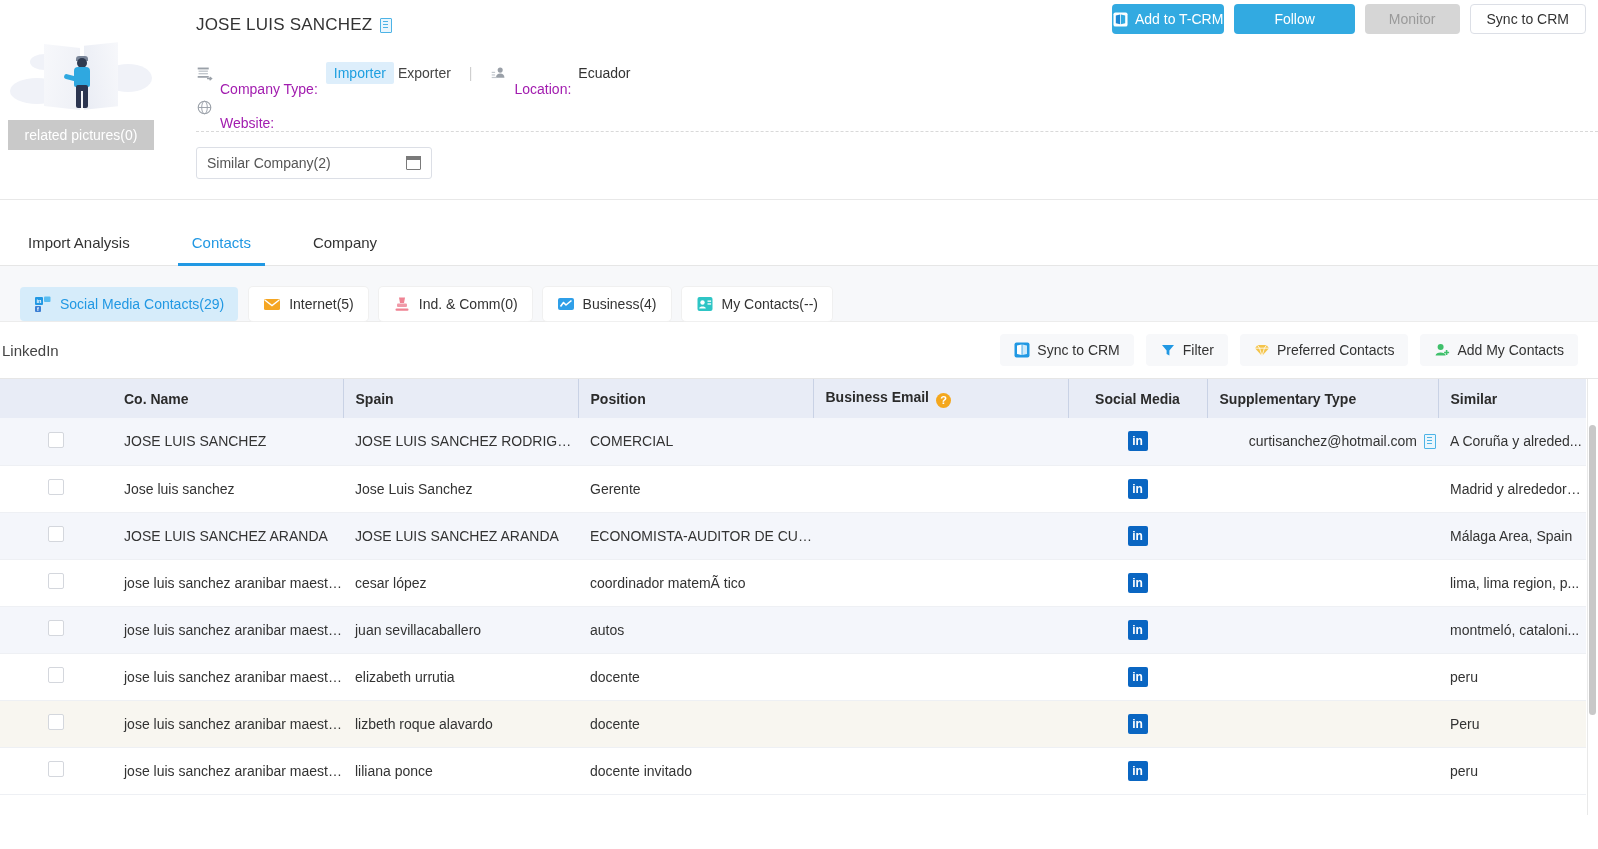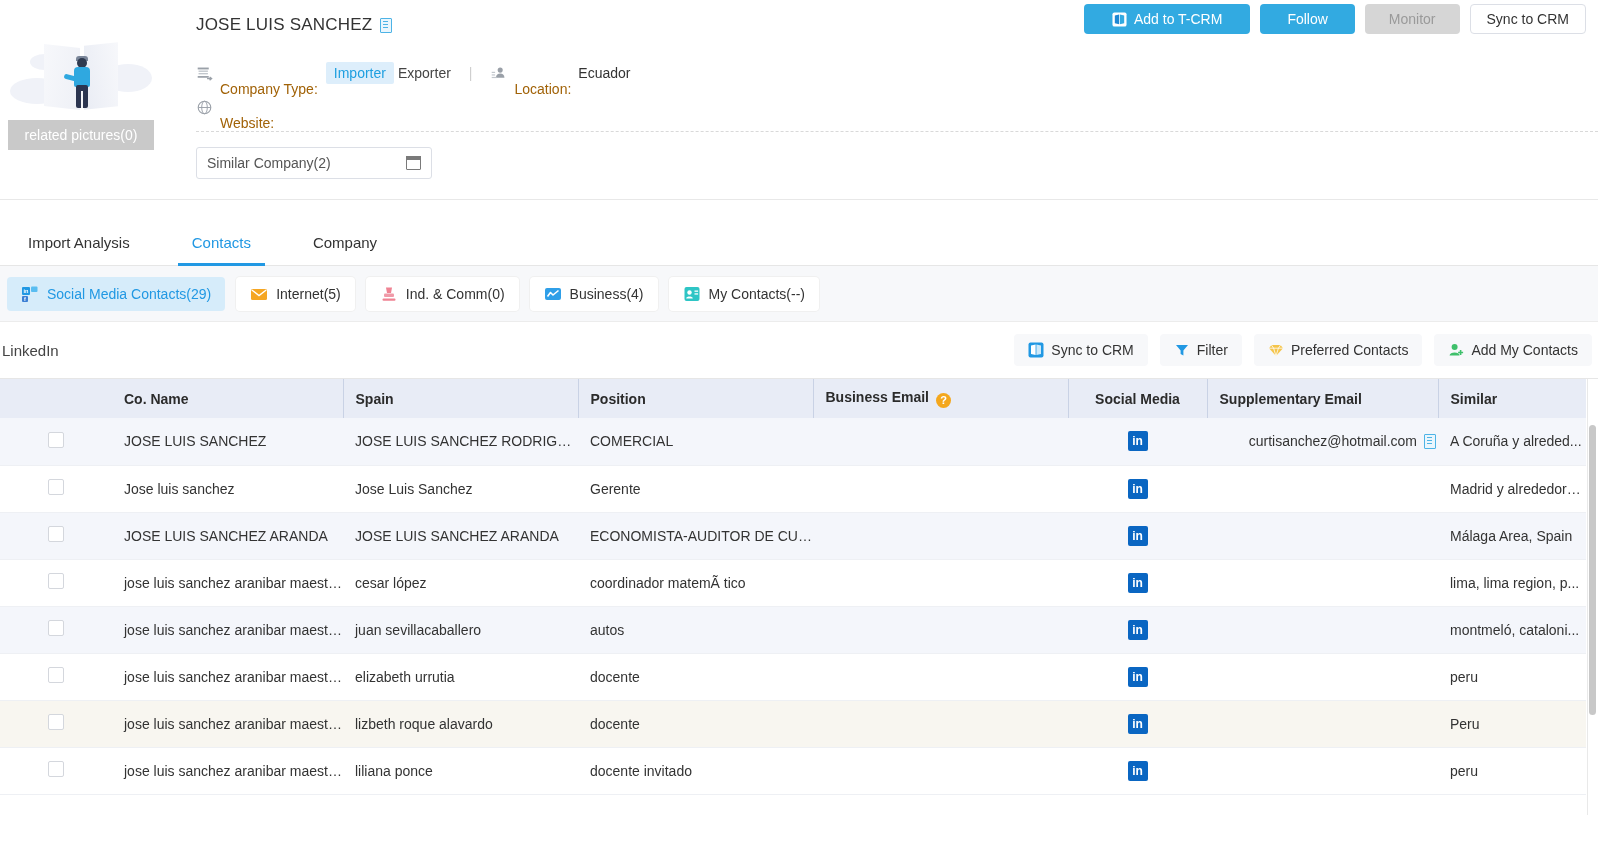--- a/index.html
+++ b/index.html
@@ -118,21 +118,21 @@
     width:5px; height:1.2px; background:#4db3e6;
     box-shadow: 0 3px 0 #4db3e6, 0 6px 0 #4db3e6;
   }
 
   .meta-row {
     display: flex; align-items: center;
     font-size: 14px; color: #444; height: 26px; margin-top: 16px;
   }
   .meta-row.second { margin-top: 8px; text-align: right; }
   .meta-ico { width: 17px; height: 17px; margin-right: 7px; flex: none; }
-  .meta-label { color: #a16207; margin-top: 32px; }
+  .meta-label { color: #a21caf; margin-top: 32px; }
   .tag-on {
     background: #ddeefb; color: #1e9fe0;
     padding: 3px 8px; margin-left: 8px; border-radius: 2px;
   }
   .tag-off { color: #444; margin-left: 4px; }
   .sep { color: #cfcfcf; margin: 0 18px; }
   .meta-val { margin-left: 7px; color: #333; }
 
   .dotted {
     position: absolute; left: 196px; top: 131px; right: 0;
@@ -178,22 +178,22 @@
   .tab.active:after {
     content:''; position:absolute;
     left: -14px; right: -14px; bottom: -1px;
     height: 3px; background: #2198e3;
   }
 
   
   .chiprow {
     height: 56px;
     background: #f7f8fa;
-    display: flex; align-items: center;
-    padding-left: 7px;
+    display: flex; align-items: flex-end;
+    padding-left: 20px;
     border-bottom: 1px solid #ececec;
   }
   .chip {
     height: 34px;
     background: #ffffff;
     border-radius: 4px;
     display: flex; align-items: center;
     padding: 0 14px; margin-right: 11px;
     font-size: 14px; color: #333;
     cursor: pointer;
@@ -201,21 +201,21 @@
   }
   .chip.active {
     background: #d6ecfa; color: #2198e3; box-shadow:none;
   }
   .chip .ci { width: 18px; height: 18px; margin-right: 8px; flex: none; }
 
   
   .listbar {
     height: 56px;
     display: flex; align-items: center;
-    padding: 0 6px 0 2px;
+    padding: 0 20px 0 2px;
     background: #fff;
   }
   .listbar .src {
     font-size: 15px; color: #444;
   }
   .listbar .spacer { flex: 1; }
   .tbtn {
     height: 32px;
     background: #f7f8fa;
     border-radius: 4px;
@@ -360,29 +360,29 @@
   </div>
 
   <div class="dotted"></div>
 
   <div class="simbox">
     <span>Similar Company(2)</span>
     <span class="cal"></span>
   </div>
 
   <div style="position:absolute; right:12px; top:4px; display:flex; align-items:center;">
-    <div style="height:30px;background:#32aae1;color:#fff;border-radius:4px;display:flex;align-items:center;padding:0 28px;margin-left:10px;font-size:14px;cursor:pointer;">
+    <div style="height:30px;background:#32aae1;color:#fff;border-radius:4px;display:flex;align-items:center;padding:0 1px;margin-left:10px;font-size:14px;cursor:pointer;">
       <svg style="width:15px;height:15px;margin-right:7px;" viewBox="0 0 16 16">
         <rect x="0.5" y="0.5" width="15" height="15" rx="2" fill="#fff"></rect>
         <path d="M3 3.6 L7.6 2.6 L7.6 13 L3 12 Z" fill="#1e88d4"></path>
         <path d="M8.4 2.6 L13 3.6 L13 12 L8.4 13 Z" fill="#32aae1"></path>
       </svg>
       <span>Add to T-CRM</span>
     </div>
-    <div style="height:30px;background:#32aae1;color:#fff;border-radius:4px;display:flex;align-items:center;justify-content:center;padding:0 27px;margin-left:10px;font-size:14px;cursor:pointer;">
+    <div style="height:30px;background:#32aae1;color:#fff;border-radius:4px;display:flex;align-items:center;justify-content:center;padding:0 40px;margin-left:10px;font-size:14px;cursor:pointer;">
       <span>Follow</span>
     </div>
     <div style="height:30px;background:#d6d6d6;color:#9a9a9a;border-radius:4px;display:flex;align-items:center;justify-content:center;padding:0 24px;margin-left:10px;font-size:14px;cursor:not-allowed;">
       <span>Monitor</span>
     </div>
     <div style="height:30px;background:#fff;color:#333;border:1px solid #dcdfe6;border-radius:4px;display:flex;align-items:center;justify-content:center;padding:0 16px;margin-left:10px;font-size:14px;cursor:pointer;">
       <span>Sync to CRM</span>
     </div>
   </div>
 </div>
@@ -503,21 +503,21 @@
     <thead>
       <tr>
         <th class="nb"></th>
         <th class="nb">Co. Name</th>
         <th>Spain</th>
         <th>Position</th>
         <th>
           <span>Business Email</span><span class="help-ico">?</span>
         </th>
         <th style="text-align:center;padding-left:0;">Social Media</th>
-        <th>Supplementary Email</th>
+        <th>Supplementary Type</th>
         <th>Similar</th>
       </tr>
     </thead>
     <tbody>
 
       <tr class="alt">
         <td style="padding-left:48px;"><span class="chk"></span></td>
         <td>JOSE LUIS SANCHEZ</td>
         <td>JOSE LUIS SANCHEZ RODRIGUEZ</td>
         <td>COMERCIAL</td>

